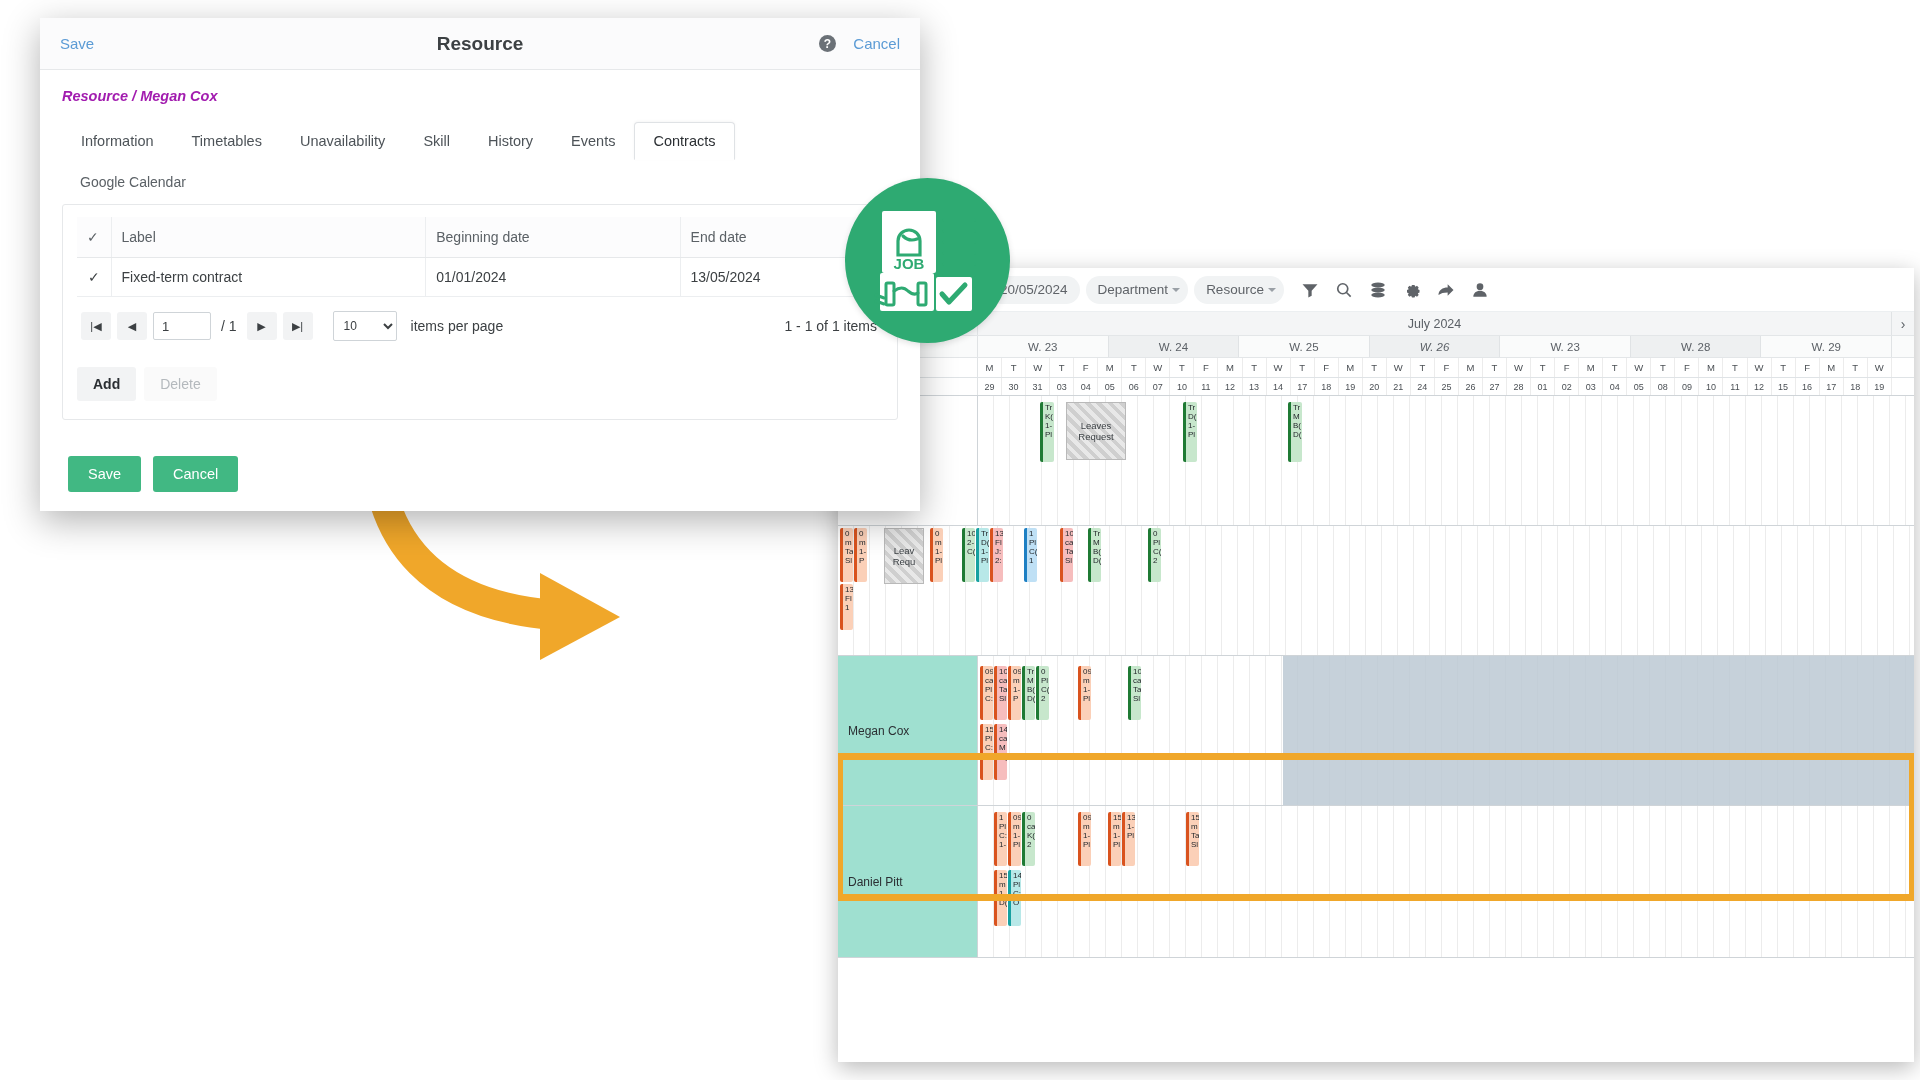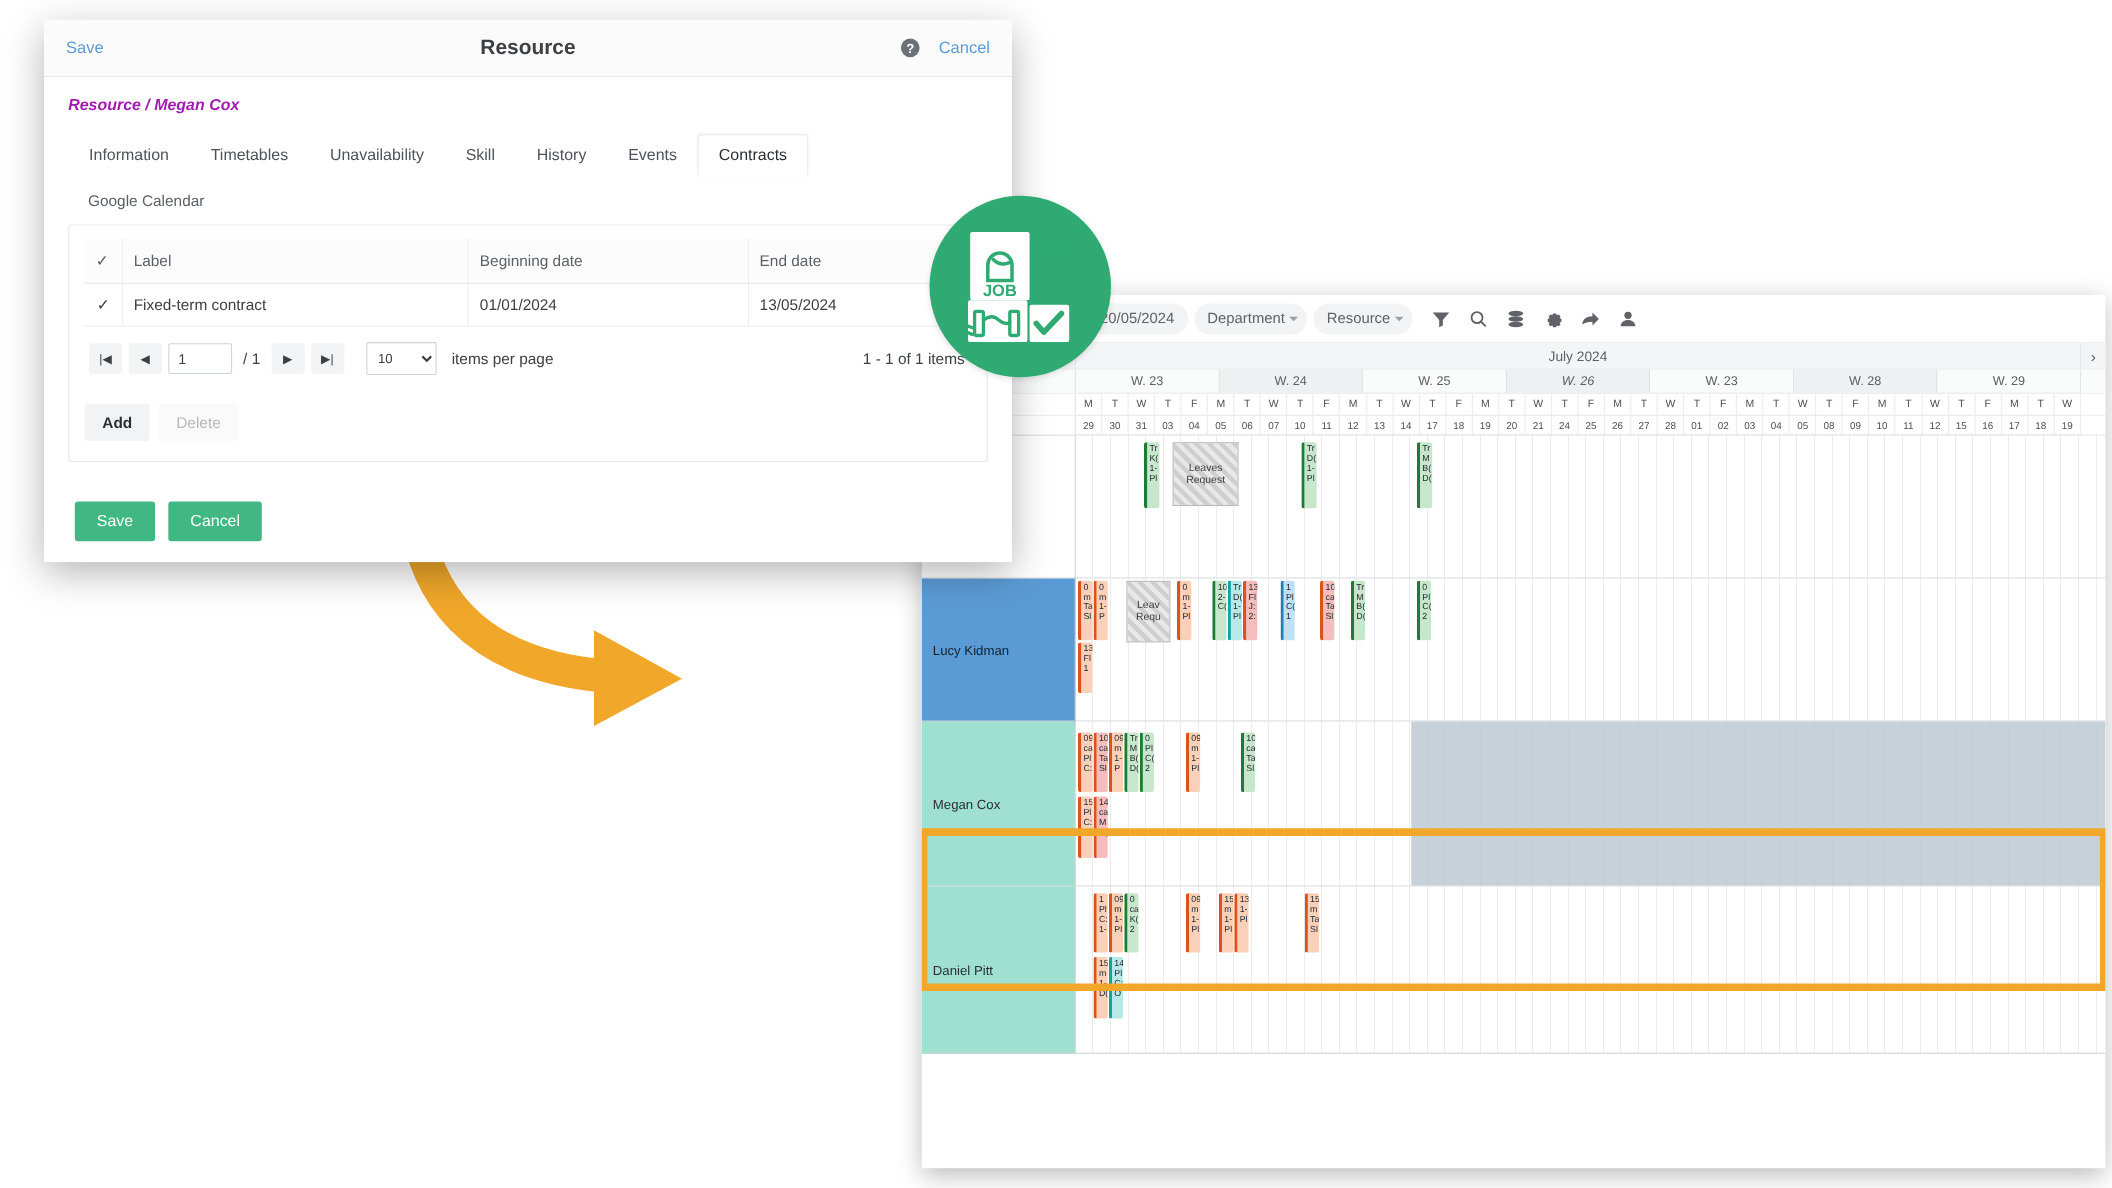--- a/index.html
+++ b/index.html
@@ -381,21 +381,20 @@
         <div class="res-label"></div>
         <div class="lane">
           <div class="ev green" style="left:62px;top:6px;width:14px;height:60px">Tr<br>K(<br>1-<br>Pl</div>
           <div class="leaves" style="left:88px;top:6px;width:60px;height:58px">Leaves Request</div>
           <div class="ev green" style="left:205px;top:6px;width:14px;height:60px">Tr<br>D(<br>1-<br>Pl</div>
           <div class="ev green" style="left:310px;top:6px;width:14px;height:60px">Tr<br>M<br>B(<br>D(</div>
         </div>
       </div>
 
       <div class="grid-row" style="height:130px">
-        <div class="res-label" style="background:#5b9bd5;color:#10212f">Lucy Kidman</div>
         <div class="lane">
           <div class="ev orange" style="left:2px;top:2px;width:13px;height:54px">0<br>m<br>Ta<br>Sl</div>
           <div class="ev orange" style="left:16px;top:2px;width:13px;height:54px">0<br>m<br>1-<br>P</div>
           <div class="ev orange" style="left:2px;top:58px;width:13px;height:46px">13<br>Fl<br>1</div>
           <div class="leaves" style="left:46px;top:2px;width:40px;height:56px">Leav<br>Requ</div>
           <div class="ev orange" style="left:92px;top:2px;width:13px;height:54px">0<br>m<br>1-<br>Pl</div>
           <div class="ev green" style="left:124px;top:2px;width:13px;height:54px">10<br>2-<br>C(</div>
           <div class="ev cyan" style="left:138px;top:2px;width:13px;height:54px">Tr<br>D(<br>1-<br>Pl</div>
           <div class="ev pink" style="left:152px;top:2px;width:13px;height:54px">13<br>Fl<br>J:<br>2:</div>
           <div class="ev blue" style="left:186px;top:2px;width:13px;height:54px">1<br>Pl<br>C(<br>1</div>

